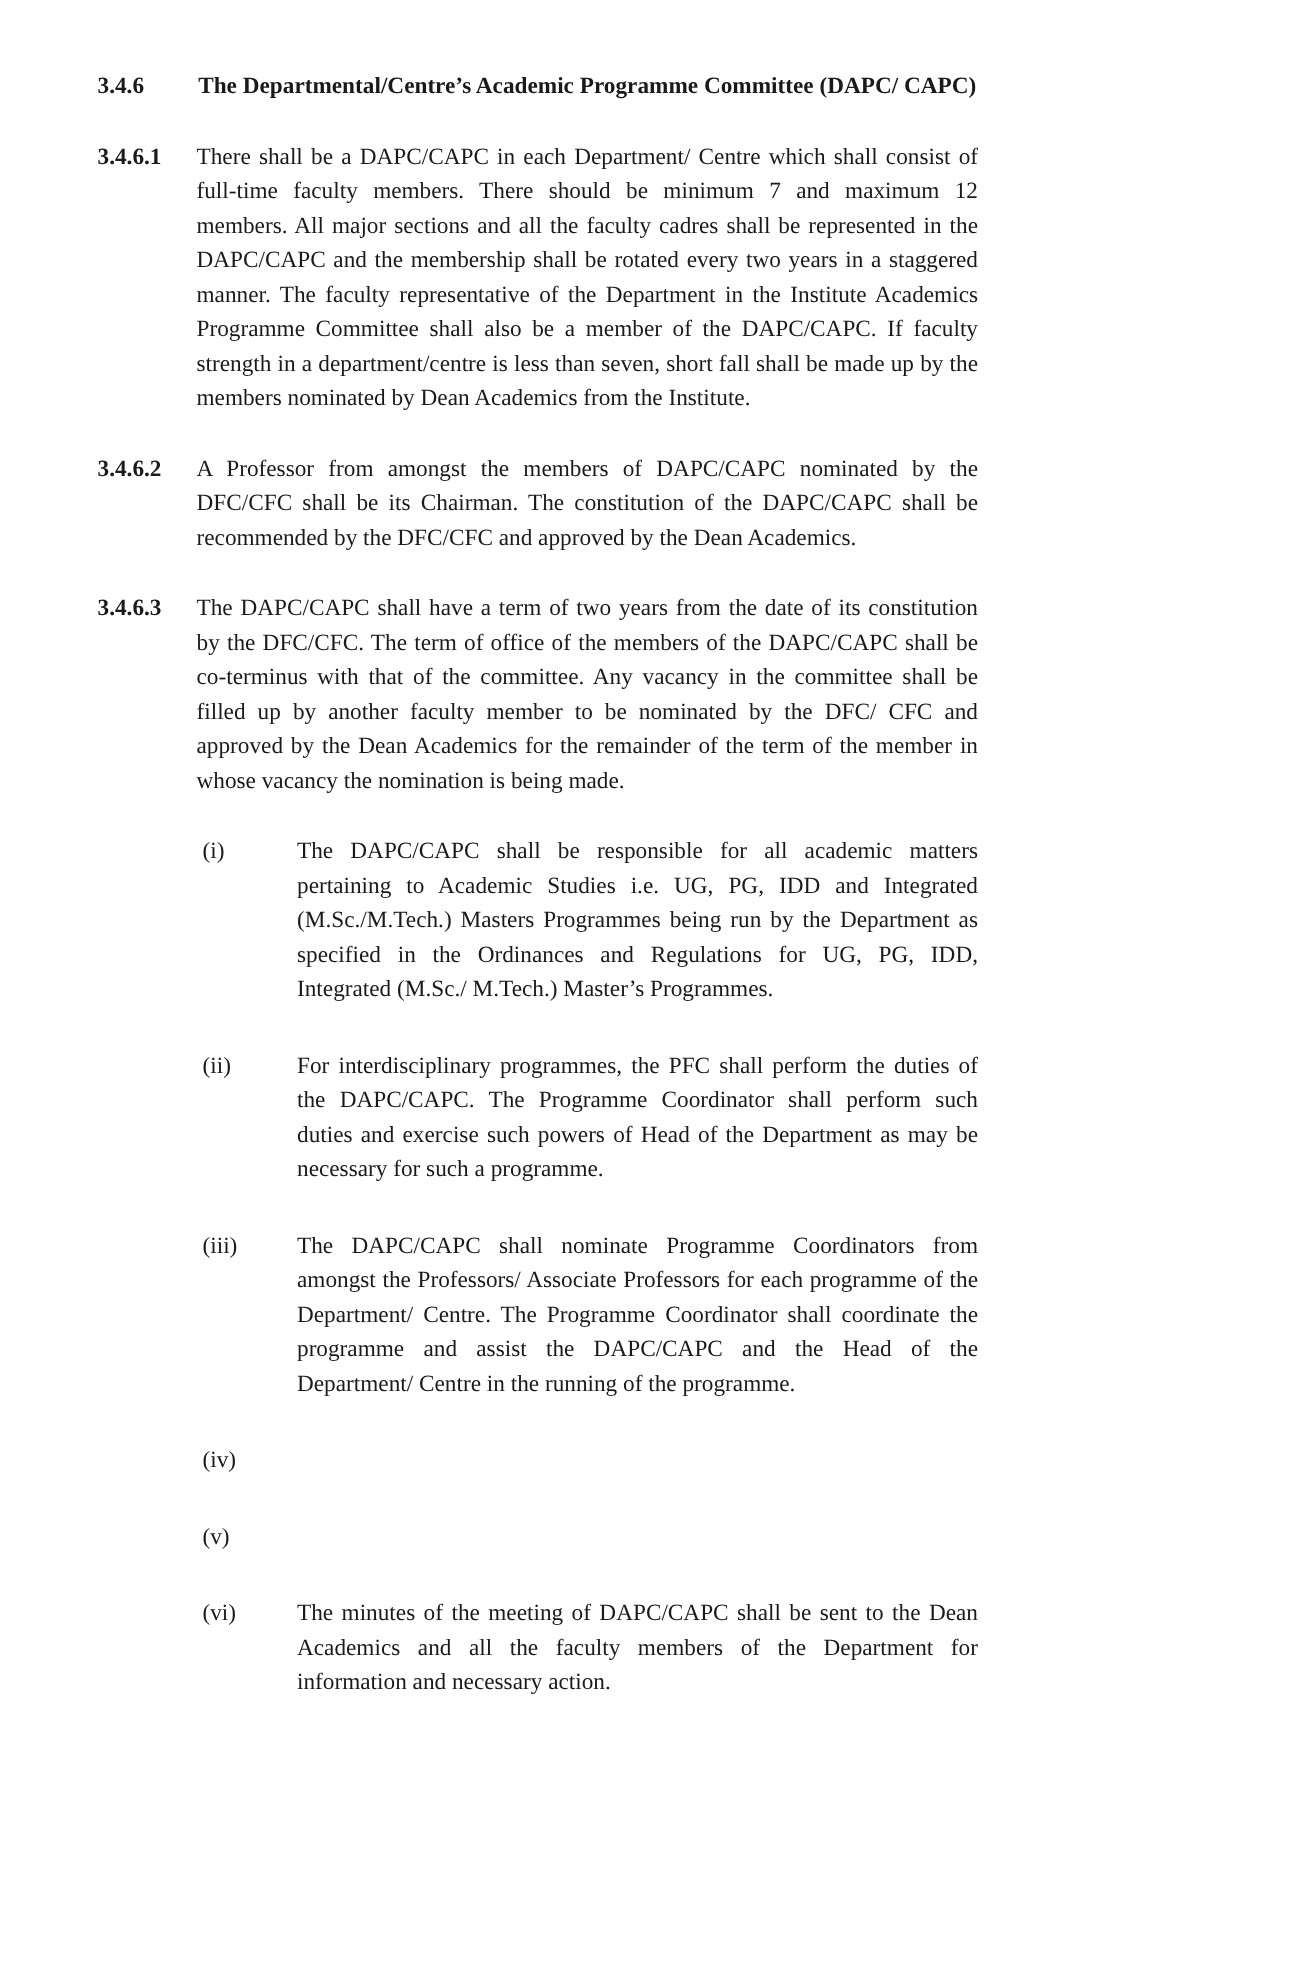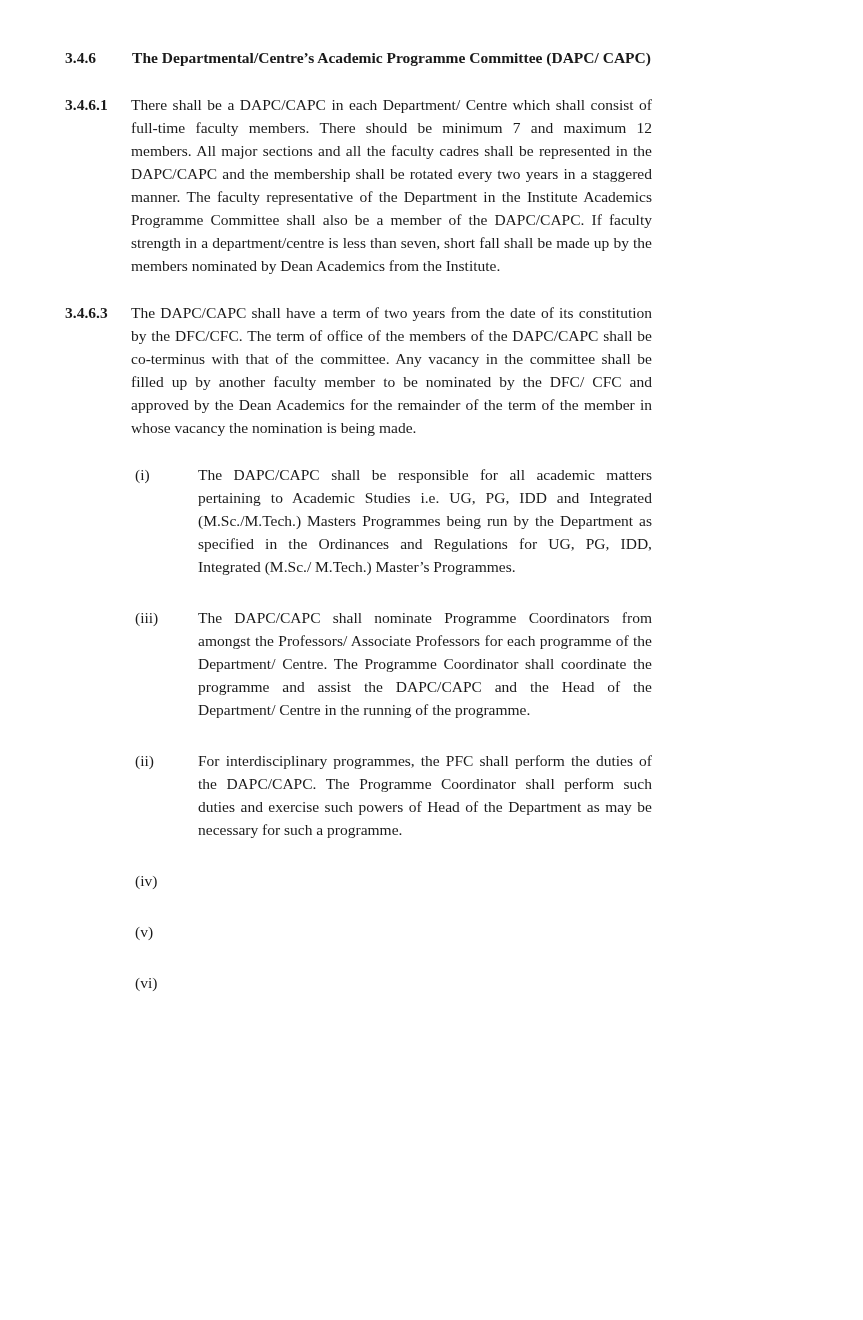--- a/index.html
+++ b/index.html
@@ -58,47 +58,52 @@
   <div class="clause heading">
     <span class="num">3.4.6</span>
     <div class="body">The Departmental/Centre’s Academic Programme Committee (DAPC/ CAPC)</div>
   </div>
 
   <div class="clause">
     <span class="num">3.4.6.1</span>
     <div class="body">There shall be a DAPC/CAPC in each Department/ Centre which shall consist of full-time faculty members. There should be minimum 7 and maximum 12 members. All major sections and all the faculty cadres shall be represented in the DAPC/CAPC and the membership shall be rotated every two years in a staggered manner.  The faculty representative of the Department in the Institute Academics Programme Committee shall also be a member of the DAPC/CAPC. If faculty strength in a department/centre is less than seven, short fall shall be made up by the members nominated by Dean Academics from the Institute.</div>
   </div>
 
+  <div class="clause">
+    <span class="num">3.4.6.2</span>
+    <div class="body">A Professor from amongst the members of DAPC/CAPC nominated by the DFC/CFC shall be its Chairman. The constitution of the DAPC/CAPC shall be recommended by the DFC/CFC and approved by the Dean Academics.</div>
+  </div>
 
   <div class="clause">
     <span class="num">3.4.6.3</span>
     <div class="body">The DAPC/CAPC shall have a term of two years from the date of its constitution by the DFC/CFC. The term of office of the members of the DAPC/CAPC shall be co-terminus with that of the committee. Any vacancy in the committee shall be filled up by another faculty member to be nominated by the DFC/ CFC and approved by the Dean Academics for the remainder of the term of the member in whose vacancy the nomination is being made.</div>
   </div>
 
 
   <div class="list-item">
     <span class="marker">(i)</span>
     <div class="text">The DAPC/CAPC shall be responsible for all academic matters pertaining to Academic Studies i.e. UG, PG, IDD and Integrated (M.Sc./M.Tech.) Masters Programmes being run by the Department as specified in the Ordinances and Regulations for UG, PG, IDD, Integrated  (M.Sc./ M.Tech.) Master’s Programmes.</div>
   </div>
 
   <div class="list-item">
-    <span class="marker">(iii)</span>
-    <div class="text">The DAPC/CAPC shall nominate Programme Coordinators from amongst the Professors/ Associate Professors for each programme of the Department/ Centre. The Programme Coordinator shall coordinate the programme and assist the DAPC/CAPC and the Head of the Department/ Centre in the running of the programme.</div>
+    <span class="marker">(ii)</span>
+    <div class="text">For interdisciplinary programmes, the PFC shall perform the duties of the DAPC/CAPC. The Programme Coordinator shall perform such duties and exercise such powers of Head of the Department as may be necessary for such a programme.</div>
   </div>
 
   <div class="list-item">
-    <span class="marker">(ii)</span>
-    <div class="text">For interdisciplinary programmes, the PFC shall perform the duties of the DAPC/CAPC. The Programme Coordinator shall perform such duties and exercise such powers of Head of the Department as may be necessary for such a programme.</div>
+    <span class="marker">(iii)</span>
+    <div class="text">The DAPC/CAPC shall nominate Programme Coordinators from amongst the Professors/ Associate Professors for each programme of the Department/ Centre. The Programme Coordinator shall coordinate the programme and assist the DAPC/CAPC and the Head of the Department/ Centre in the running of the programme.</div>
   </div>
 
   <div class="list-item">
     <span class="marker">(iv)</span>
   </div>
 
   <div class="list-item">
     <span class="marker">(v)</span>
   </div>
 
   <div class="list-item">
     <span class="marker">(vi)</span>
+    <div class="text">The minutes of the meeting of DAPC/CAPC shall be sent to the Dean Academics and all the faculty members of the Department for information and necessary action.</div>
   </div>
 
 </div>
 
 </body></html>

